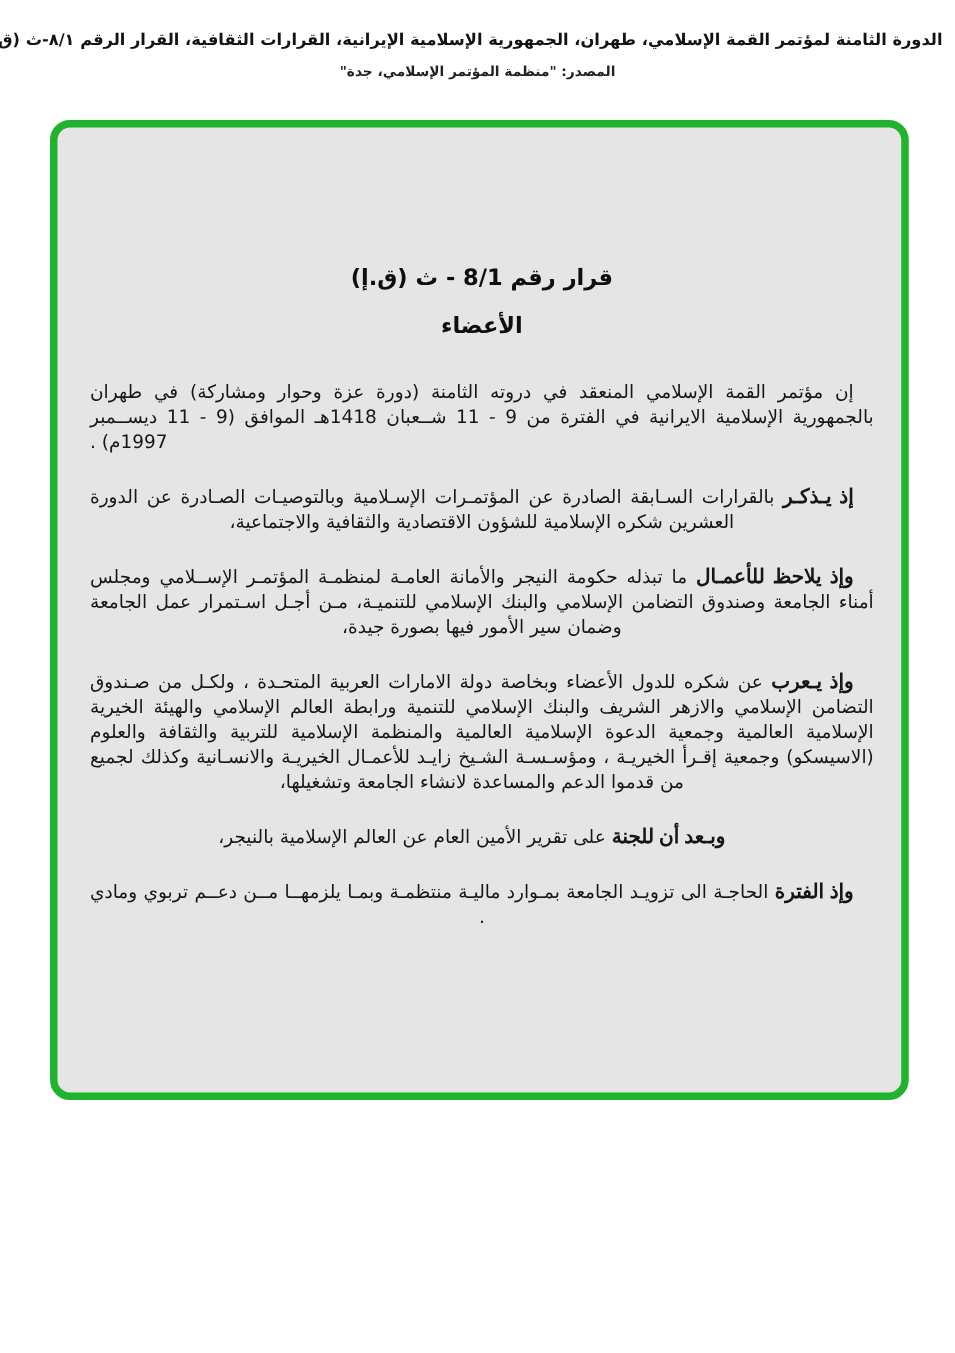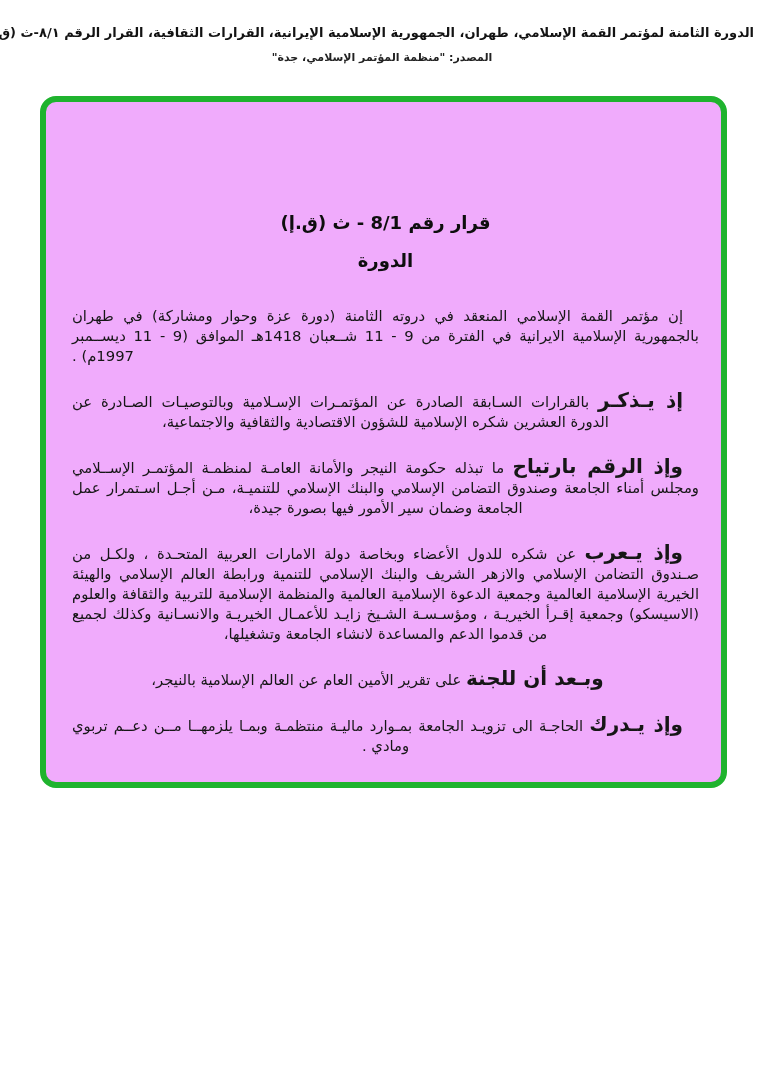--- a/index.html
+++ b/index.html
@@ -19,71 +19,71 @@
     white-space:nowrap;
   }
   .source-line {
     position:absolute; top:50px; left:10px; right:10px;
     direction:rtl; text-align:center;
     font-weight:bold; font-size:11px; line-height:16px; color:#222;
   }
 
   .doc-frame {
     position:absolute; left:40px; top:96px;
-    width:687px; height:692px;
+    width:687px; height:784px;
     border:6px solid var(--green);
     border-radius:16px;
-    background:#f0abfc;
+    background:#e5e5e5;
     overflow:hidden;
   }
   .doc {
     position:absolute; inset:0;
     padding:102px 22px 0 26px;
     direction:rtl;
   }
   .title-block {
     text-align:center; font-weight:bold;
     font-size:18px; line-height:38px; color:#0e0e0e;
     margin-bottom:12px;
   }
   .doc p {
     font-size:14.8px; line-height:20px;
     text-align:justify; text-align-last:center;
     text-indent:16px;
     margin-top:24px;
     color:#161616;
   }
   .doc p.last-left { text-align-last:left; }
-  .doc p b { font-size:20px; letter-spacing:0.5px; }
+  .doc p b { font-size:16px; letter-spacing:0.5px;font-family:Liberation Serif, serif; }
 </style>
 </head>
 <body>
 
 <div class="canvas">
 
   <div class="top-header">الدورة الثامنة لمؤتمر القمة الإسلامي، طهران، الجمهورية الإسلامية الإيرانية، القرارات الثقافية، القرار الرقم ٨/١-ث (ق.إ)</div>
 
   <div class="source-line">المصدر:  "منظمة المؤتمر الإسلامي، جدة"</div>
 
   <div class="doc-frame">
     <div class="doc">
 
       <div class="title-block">
         <div>قرار رقم 8/1 - ث (ق.إ)</div>
-        <div>الدورة</div>
+        <div>الأعضاء</div>
       </div>
 
       <p class="last-left"><b></b><span>إن مؤتمر القمة الإسلامي المنعقد في دروته الثامنة (دورة عزة وحوار ومشاركة) في طهران بالجمهورية الإسلامية الايرانية في الفترة من 9 - 11 شــعبان 1418هـ الموافق (9 - 11 ديســمبر 1997م) .</span></p>
 
       <p><b>إذ يـذكـر</b><span> بالقرارات السـابقة الصادرة عن المؤتمـرات الإسـلامية وبالتوصيـات الصـادرة عن الدورة العشرين شكره الإسلامية للشؤون الاقتصادية والثقافية والاجتماعية،</span></p>
 
-      <p><b>وإذ الرقم بارتياح</b><span> ما تبذله حكومة النيجر والأمانة العامـة لمنظمـة المؤتمـر الإســلامي ومجلس أمناء الجامعة وصندوق التضامن الإسلامي والبنك الإسلامي للتنميـة، مـن أجـل اسـتمرار عمل الجامعة وضمان سير الأمور فيها بصورة جيدة،</span></p>
+      <p><b>وإذ يلاحظ للأعمـال</b><span> ما تبذله حكومة النيجر والأمانة العامـة لمنظمـة المؤتمـر الإســلامي ومجلس أمناء الجامعة وصندوق التضامن الإسلامي والبنك الإسلامي للتنميـة، مـن أجـل اسـتمرار عمل الجامعة وضمان سير الأمور فيها بصورة جيدة،</span></p>
 
       <p><b>وإذ يـعرب</b><span> عن شكره للدول الأعضاء وبخاصة دولة الامارات العربية المتحـدة ، ولكـل من صـندوق التضامن الإسلامي والازهر الشريف والبنك الإسلامي للتنمية ورابطة العالم الإسلامي والهيئة الخيرية الإسلامية العالمية وجمعية الدعوة الإسلامية العالمية والمنظمة الإسلامية للتربية والثقافة والعلوم (الاسيسكو) وجمعية إقـرأ الخيريـة ، ومؤسـسـة الشـيخ زايـد للأعمـال الخيريـة والانسـانية وكذلك لجميع من قدموا الدعم والمساعدة لانشاء الجامعة وتشغيلها،</span></p>
 
       <p><b>وبـعد أن للجنة</b><span> على تقرير الأمين العام عن العالم الإسلامية بالنيجر،</span></p>
 
-      <p><b>وإذ يـدرك</b><span> الحاجـة الى تزويـد الجامعة بمـوارد ماليـة منتظمـة وبمـا يلزمهــا مــن دعــم تربوي ومادي .</span></p>
+      <p><b>وإذ الفترة</b><span> الحاجـة الى تزويـد الجامعة بمـوارد ماليـة منتظمـة وبمـا يلزمهــا مــن دعــم تربوي ومادي .</span></p>
 
     </div>
   </div>
 
 </div>
 
 </body></html>

